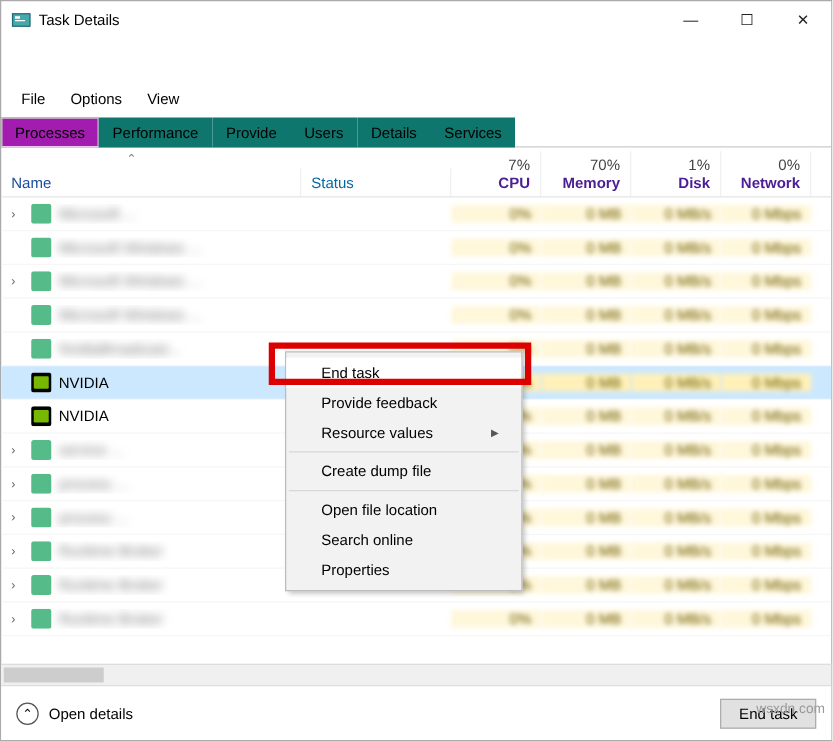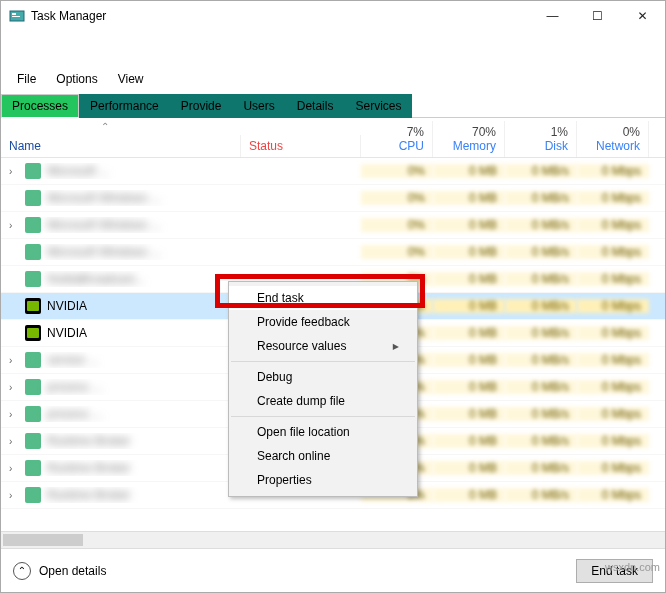--- a/index.html
+++ b/index.html
@@ -7,28 +7,28 @@
   .window { border: 1px solid #aaa; width: 666px; height: 593px; display: flex; flex-direction: column; background: #fff; }
   .titlebar { display: flex; align-items: center; height: 30px; padding: 0 0 0 8px; }
   .titlebar .appicon { width: 16px; height: 16px; margin-right: 6px; }
   .titlebar .title { flex: 1; font-size: 12px; }
   .winbtns { display: flex; }
   .winbtn { width: 45px; height: 30px; display: flex; align-items: center; justify-content: center; color: #222; }
   .menubar { display: flex; padding: 2px 6px; }
   .menuitem { padding: 3px 10px; font-size: 12px; margin-top: 36px; }
   .tabstrip { display: flex; border-bottom: 1px solid #ccc; margin-top: 2px; }
   .tab { padding: 4px 10px; font-size: 12px; border: 1px solid transparent; border-bottom: none; position: relative; top: 1px; background: #0f766e; }
-  .tab.active { border-color: #ccc; background: #22c55e; border-bottom: 1px solid #fff; }
+  .tab.active { border-color: #ccc; background: #a21caf; border-bottom: 1px solid #fff; }
   .headers { display: flex; border-bottom: 1px solid #e5e5e5; height: 40px; align-items: flex-end; }
   .hcol { font-size: 12px; color: #444; padding: 4px 8px; border-right: 1px solid #f0f0f0; }
   .hcol .pct { display: block; text-align: right; }
-  .hcol .lbl { display: block; text-align: right; color: #3b82f6; }
+  .hcol .lbl { display: block; text-align: right; color: #4c1d95; font-weight: bold; }
   .col-name { width: 240px; position: relative; color: #1a4aa3; }
   .col-name .sort { position:absolute; top:-14px; left:100px; color:#888; font-size:10px; }
-  .col-status { width: 120px; color: #ef4444; }
+  .col-status { width: 120px; color: #0369a1; }
   .col-cpu, .col-mem, .col-disk, .col-net { width: 72px; text-align: right; }
   .listarea { flex: 1; overflow: hidden; position: relative; }
   .row { display: flex; height: 27px; align-items: center; border-bottom: 1px solid #f6f6f6; }
   .row .cell { padding: 0 8px; font-size: 12px; overflow: hidden; white-space: nowrap; }
   .row .c-name { width: 240px; display: flex; align-items: center; gap: 6px; }
   .row .c-status { width: 120px; }
   .row .c-num { width: 72px; text-align: right; background: #fff7da; filter: blur(2px); color:#6a5a00; }
   .row.sel { background: #cce8ff; }
   .row.sel .c-num { background: #fff0b8; }
   .exp { width: 10px; color: #666; font-size: 10px; display:inline-block; }
@@ -53,21 +53,21 @@
 <body>
 
 <div class="window">
 
   <div class="titlebar">
     <svg class="appicon" viewBox="0 0 16 16">
         <rect x="1" y="3" width="14" height="10" fill="#4aa" stroke="#267"></rect>
         <rect x="3" y="5" width="4" height="2" fill="#fff"></rect>
         <rect x="3" y="8" width="8" height="1" fill="#fff"></rect>
       </svg>
-    <div class="title">Task Manager</div>
+    <div class="title">Task Details</div>
     <div class="winbtns">
       <div class="winbtn">—</div>
       <div class="winbtn">☐</div>
       <div class="winbtn">✕</div>
     </div>
   </div>
 
   <div class="menubar">
     <div class="menuitem">File</div>
     <div class="menuitem">Options</div>
@@ -286,23 +286,20 @@
     </div>
     <div class="mi">
       <span>Provide feedback</span>
     </div>
     <div class="mi">
       <span>Resource values</span>
       <span style="font-size: 8px; color: rgb(85, 85, 85);">▶</span>
     </div>
     <div class="sep"></div>
     <div class="mi">
-      <span>Debug</span>
-    </div>
-    <div class="mi">
       <span>Create dump file</span>
     </div>
     <div class="sep"></div>
     <div class="mi">
       <span>Open file location</span>
     </div>
     <div class="mi">
       <span>Search online</span>
     </div>
     <div class="mi">

